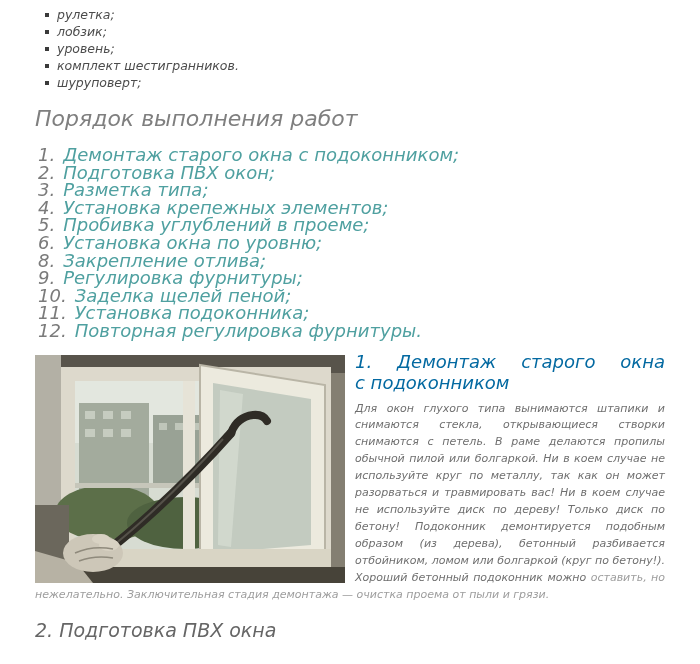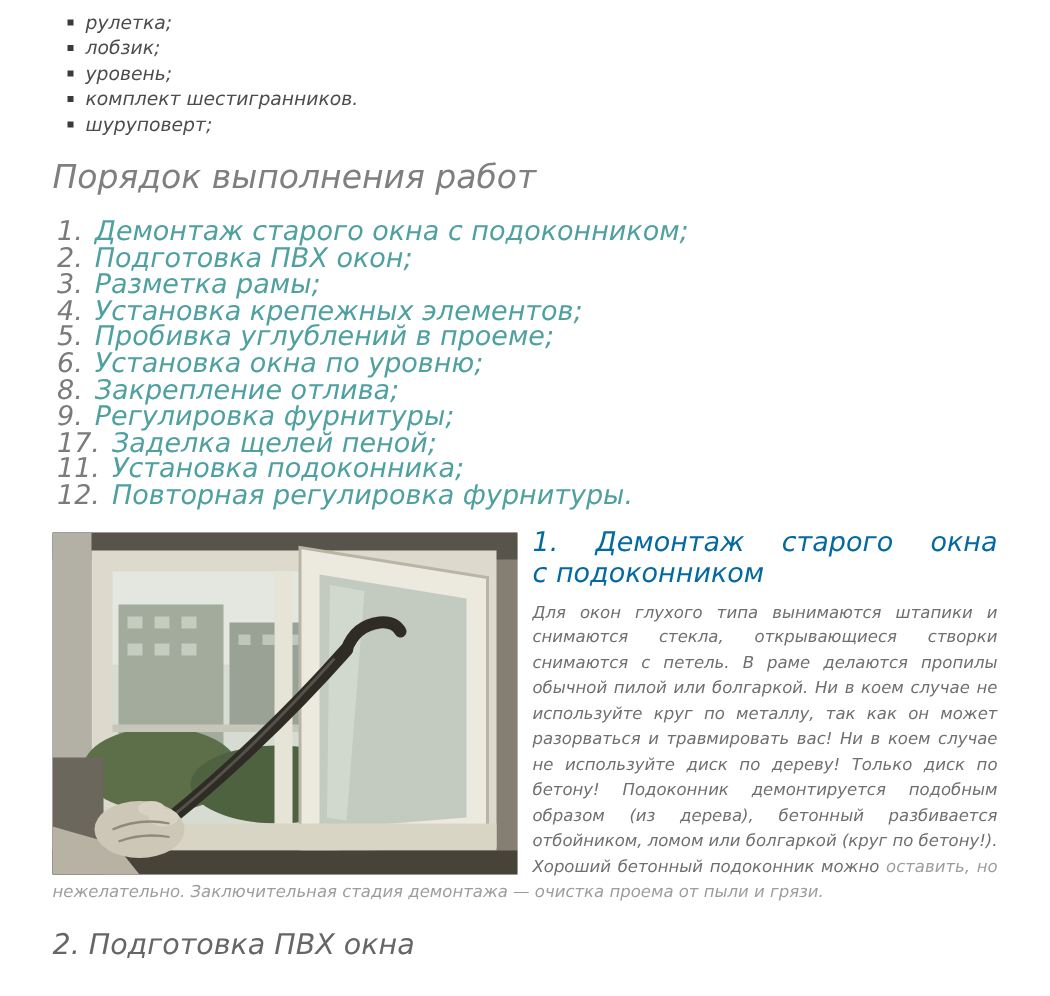--- a/index.html
+++ b/index.html
@@ -134,27 +134,27 @@
         <span class="bullet"></span>
         <span>шуруповерт;</span>
       </li>
   </ul>
 
   <h1 class="section-title">Порядок выполнения работ</h1>
 
   <div class="steps">
     <div class="step"><span class="num">1.</span><a href="#" class="step-link">Демонтаж старого окна с подоконником;</a></div>
     <div class="step"><span class="num">2.</span><a href="#" class="step-link">Подготовка ПВХ окон;</a></div>
-    <div class="step"><span class="num">3.</span><a href="#" class="step-link">Разметка рамы;</a></div>
+    <div class="step"><span class="num">3.</span><a href="#" class="step-link">Разметка типа;</a></div>
     <div class="step"><span class="num">4.</span><a href="#" class="step-link">Установка крепежных элементов;</a></div>
     <div class="step"><span class="num">5.</span><a href="#" class="step-link">Пробивка углублений в проеме;</a></div>
     <div class="step"><span class="num">6.</span><a href="#" class="step-link">Установка окна по уровню;</a></div>
     <div class="step"><span class="num">8.</span><a href="#" class="step-link">Закрепление отлива;</a></div>
     <div class="step"><span class="num">9.</span><a href="#" class="step-link">Регулировка фурнитуры;</a></div>
-    <div class="step"><span class="num">17.</span><a href="#" class="step-link">Заделка щелей пеной;</a></div>
+    <div class="step"><span class="num">10.</span><a href="#" class="step-link">Заделка щелей пеной;</a></div>
     <div class="step"><span class="num">11.</span><a href="#" class="step-link">Установка подоконника;</a></div>
     <div class="step"><span class="num">12.</span><a href="#" class="step-link">Повторная регулировка фурнитуры.</a></div>
   </div>
 
   <div class="article">
 
     <svg class="photo" viewBox="0 0 310 228" xmlns="http://www.w3.org/2000/svg" role="img">
       <rect width="310" height="228" fill="#847f72"></rect>
       <rect x="0" y="0" width="310" height="18" fill="#58544b"></rect>
       <rect x="0" y="0" width="26" height="228" fill="#b3b0a5"></rect>

